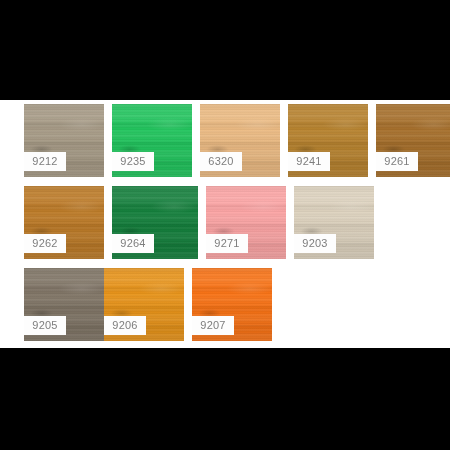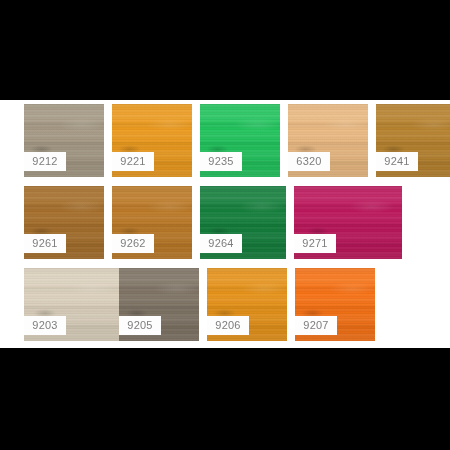--- a/index.html
+++ b/index.html
@@ -116,25 +116,20 @@
 <div id="stage">
 
   <div class="band band-top"></div>
 
   <div id="grid">
       <div class="swatch" style="background-color: rgb(167, 155, 134);">
         <div class="grain"></div>
         <div class="figure"></div>
         <div class="code-badge">9212</div>
       </div>
-      <div class="swatch" style="background-color: rgb(238, 156, 31);">
-        <div class="grain"></div>
-        <div class="figure"></div>
-        <div class="code-badge">9221</div>
-      </div>
       <div class="swatch" style="background-color: #22c55e;">
         <div class="grain"></div>
         <div class="figure"></div>
         <div class="code-badge">9235</div>
       </div>
       <div class="swatch" style="background-color: rgb(236, 187, 131);">
         <div class="grain"></div>
         <div class="figure"></div>
         <div class="code-badge">6320</div>
       </div>
@@ -151,26 +146,26 @@
       <div class="swatch" style="background-color: rgb(189, 123, 40);">
         <div class="grain"></div>
         <div class="figure"></div>
         <div class="code-badge">9262</div>
       </div>
       <div class="swatch" style="background-color: #15803d; padding-left: 6px;">
         <div class="grain"></div>
         <div class="figure"></div>
         <div class="code-badge">9264</div>
       </div>
-      <div class="swatch" style="background-color: #be185d; padding-left: 28px;">
+      <div class="swatch" style="background-color: #fca5a5;">
         <div class="grain"></div>
         <div class="figure"></div>
         <div class="code-badge">9271</div>
       </div>
-      <div class="swatch" style="background-color: rgb(222, 211, 191); padding-left: 15px;">
+      <div class="swatch" style="background-color: rgb(222, 211, 191);">
         <div class="grain"></div>
         <div class="figure"></div>
         <div class="code-badge">9203</div>
       </div>
       <div class="swatch" style="background-color: rgb(128, 117, 102);">
         <div class="grain"></div>
         <div class="figure"></div>
         <div class="code-badge">9205</div>
       </div>
       <div class="swatch" style="background-color: rgb(232, 148, 26);">

